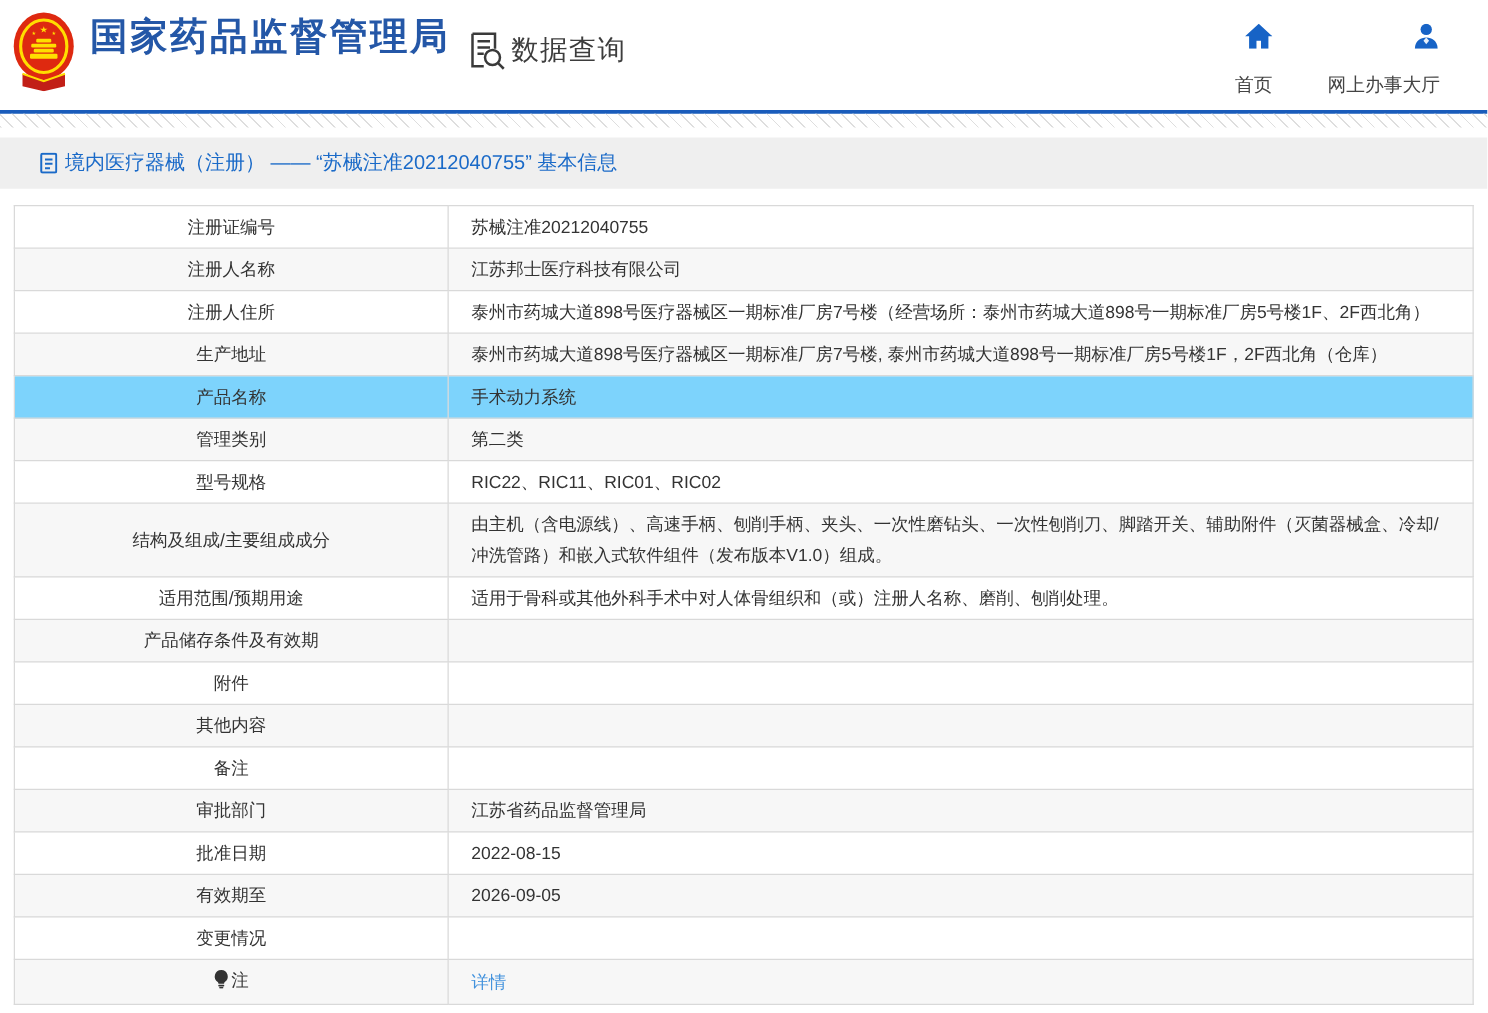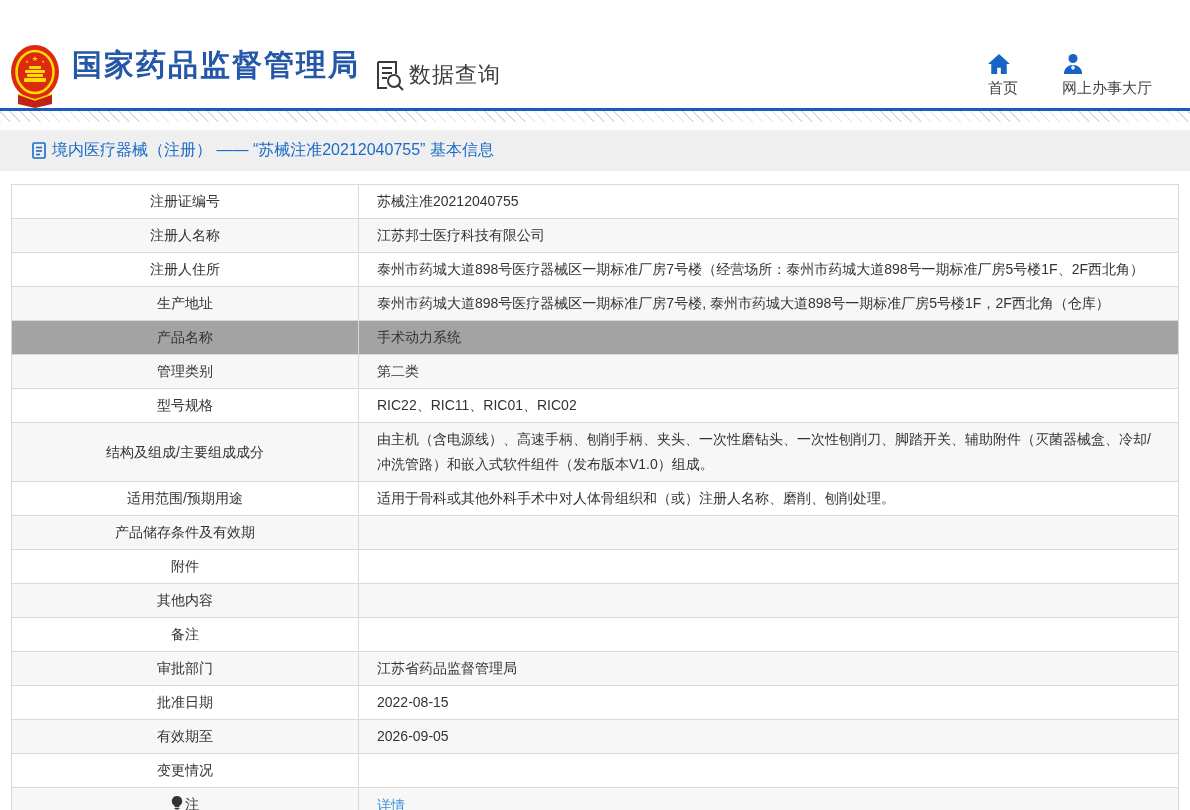--- a/index.html
+++ b/index.html
@@ -2,44 +2,44 @@
 <html><head>
 <meta charset="utf-8">
 <style>
   html,body{margin:0;padding:0;}
   body{
     width:1190px;height:810px;background:#ffffff;
     font-family:"Liberation Sans","DejaVu Sans",sans-serif;
     color:#333;overflow:hidden;
   }
   
-  .header{position:relative;height:73px;background:#fff;margin-top:35px;}
+  .header{position:relative;height:88px;background:#fff;}
   .emblem{position:absolute;left:10px;top:9px;width:50px;height:64px;}
   .title-block{position:absolute;left:72px;top:12px;}
   .title{font-size:30px;font-weight:bold;color:#2457a7;letter-spacing:2px;line-height:36px;}
   .subtitle{font-size:13.5px;color:#2b61ae;margin-top:2px;letter-spacing:0.2px;}
   .data-query{position:absolute;left:374px;top:24px;display:flex;align-items:center;gap:5px;cursor:pointer;}
   .dq-text{font-size:22px;color:#3d3d3d;letter-spacing:1px;}
   .top-nav{position:absolute;top:19px;right:38px;display:flex;gap:44px;}
-  .nav-item{display:flex;flex-direction:column;align-items:flex-start;gap:5px;cursor:pointer;}
+  .nav-item{display:flex;flex-direction:column;align-items:flex-end;gap:20px;cursor:pointer;}
   .nav-label{font-size:15px;color:#444;white-space:nowrap;}
   
   .blue-line{height:3px;background:#1a5cbb;}
   .hatch{height:11px;background:repeating-linear-gradient(45deg,#dedede 0 1px,transparent 1px 7px);}
   
   .breadcrumb-bar{margin-top:8px;height:41px;background:#efefef;display:flex;align-items:center;padding-left:32px;}
   .breadcrumb{font-size:16px;color:#1a6ac8;display:flex;align-items:center;gap:6px;white-space:nowrap;}
   
   .table-wrap{margin:13px 11px 0 11px;}
   table{width:100%;border-collapse:collapse;table-layout:fixed;}
   td{border:1px solid #d9d9d9;font-size:14px;color:#333;padding:4px 18px;line-height:25px;vertical-align:middle;background:#fff;}
   tr{height:33px;}
   td.label{width:310px;text-align:center;}
   tr.alt td{background:#f7f7f7;}
-  tr.hl td{background:#a3a3a3;}
+  tr.hl td{background:#7dd3fc;}
   a.detail{color:#4292dd;text-decoration:none;cursor:pointer;}
   .bulb{display:inline-block;vertical-align:-2px;margin-right:2px;}
   .icon{display:inline-flex;align-items:center;justify-content:center;}
 </style>
 </head>
 <body>
 
 <div class="header">
 
   <span class="emblem icon">

